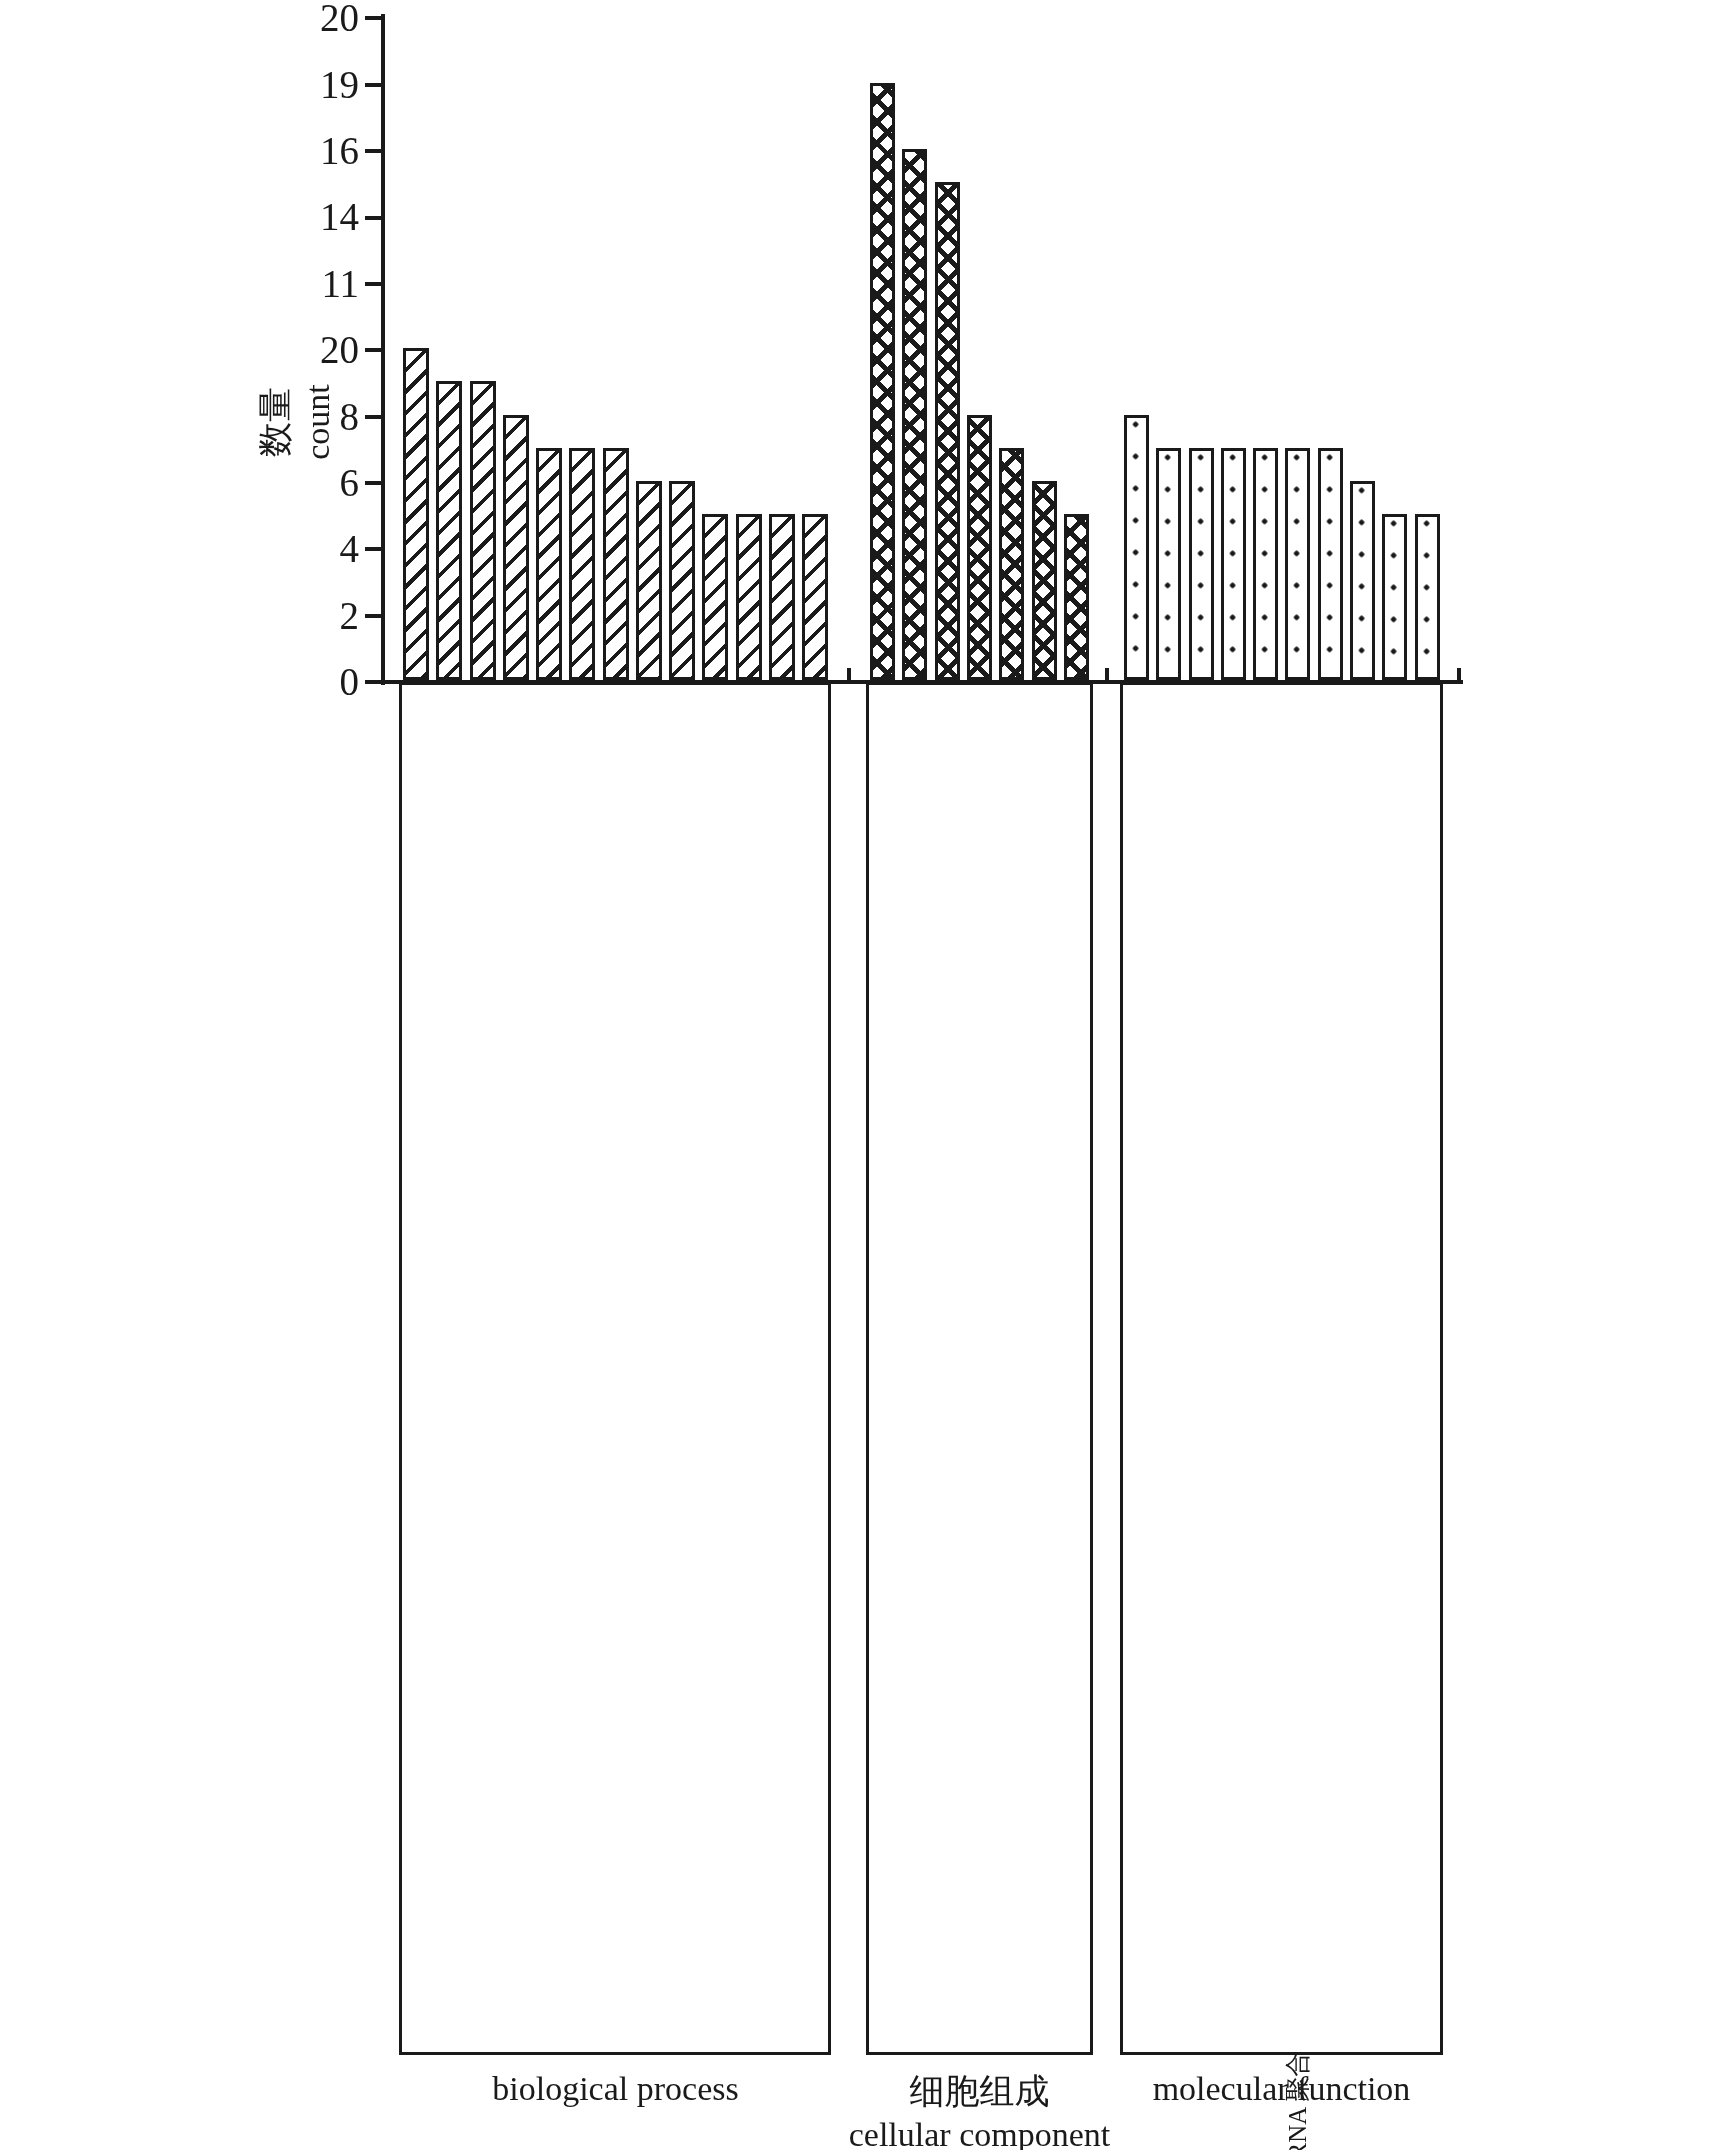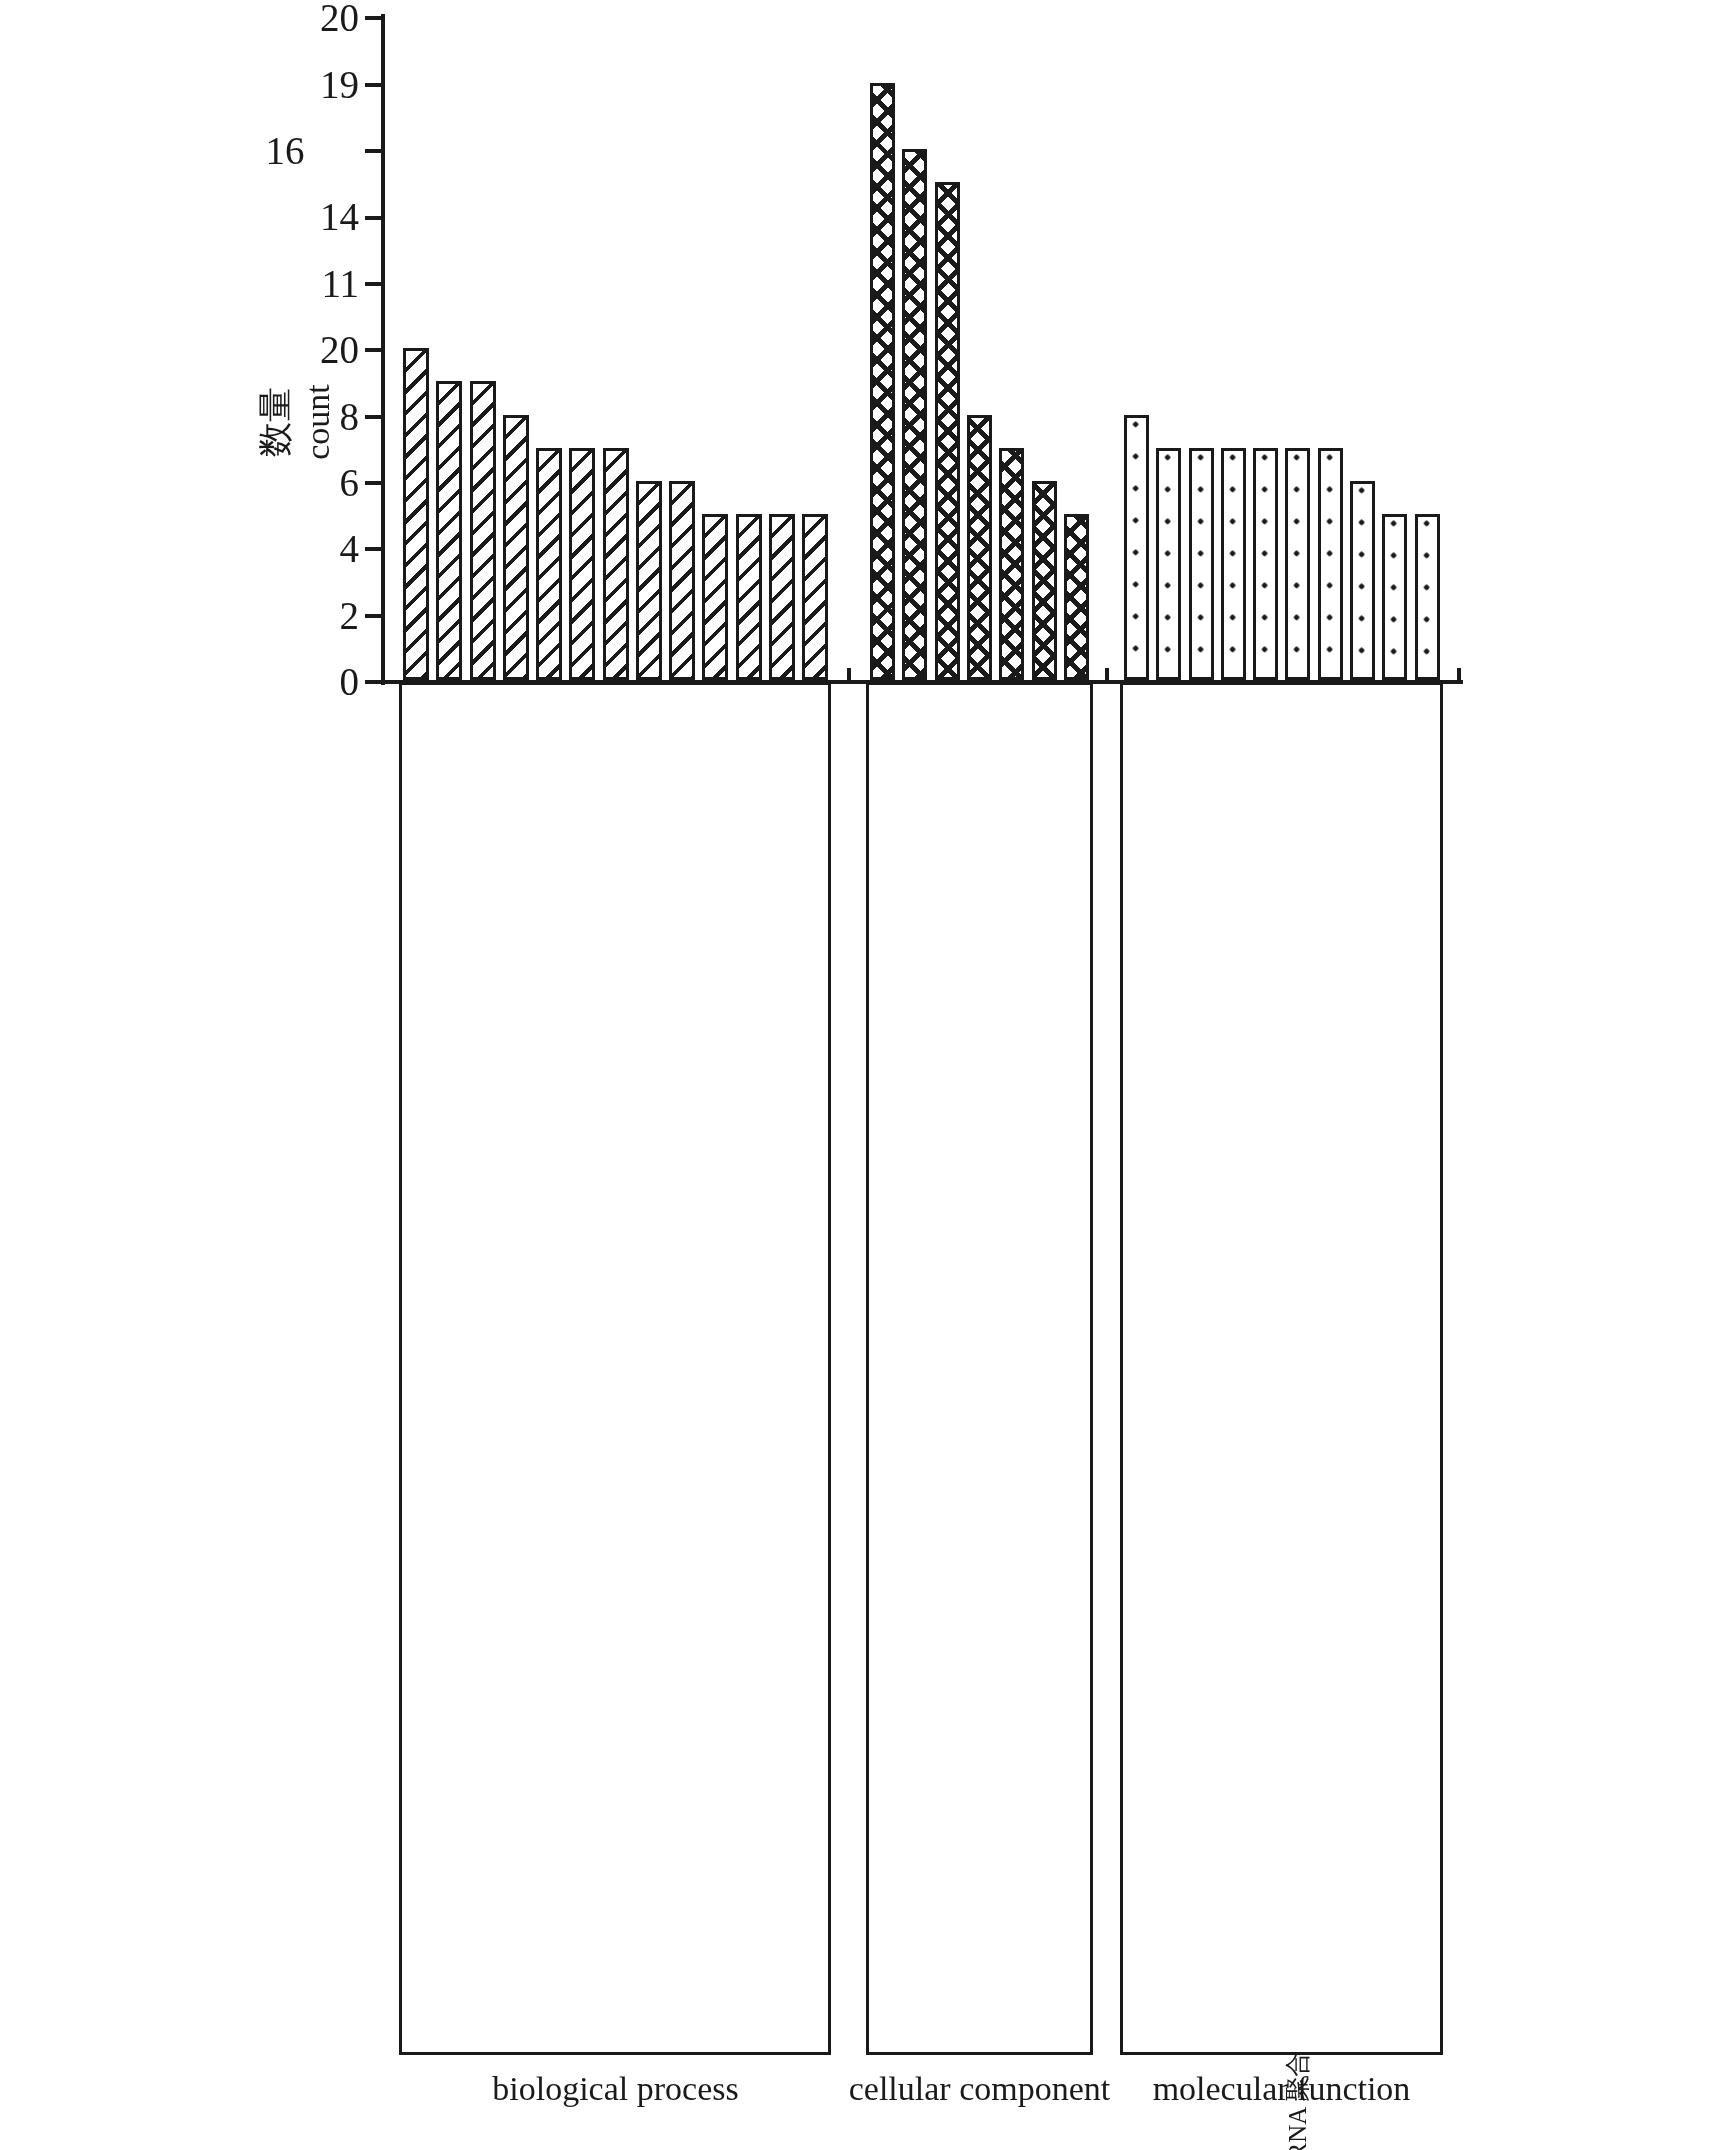--- a/index.html
+++ b/index.html
@@ -59,21 +59,21 @@
       <div class="ytick-label" style="left: 211px; top: 463px;">6</div>
       <div class="ytick" style="left: 365px; top: 415px;"></div>
       <div class="ytick-label" style="left: 211px; top: 397px;">8</div>
       <div class="ytick" style="left: 365px; top: 348px;"></div>
       <div class="ytick-label" style="left: 211px; top: 330px;">20</div>
       <div class="ytick" style="left: 365px; top: 282px;"></div>
       <div class="ytick-label" style="left: 211px; top: 264px;">11</div>
       <div class="ytick" style="left: 365px; top: 216px;"></div>
       <div class="ytick-label" style="left: 211px; top: 197px;">14</div>
       <div class="ytick" style="left: 365px; top: 149px;"></div>
-      <div class="ytick-label" style="left: 211px; top: 131px; text-align: center;">16</div>
+      <div class="ytick-label" style="left: 211px; top: 131px;">16</div>
       <div class="ytick" style="left: 365px; top: 83px;"></div>
       <div class="ytick-label" style="left: 211px; top: 65px;">19</div>
       <div class="ytick" style="left: 365px; top: 16.4px;"></div>
       <div class="ytick-label" style="left: 211px; top: -1.6px;">20</div>
       <div class="gtick" style="left: 847px; top: 668px;"></div>
       <div class="gtick" style="left: 1105px; top: 668px;"></div>
       <div class="gtick" style="left: 1457px; top: 668px;"></div>
     </div>
   <div id="bars">
       <div class="bar pat-diagonal" title="RNA 聚合酶 II 启动子转录正向调节 positive regulation of transcription from RNA polymerase II promoter : 10" style="left: 403px; top: 348px; width: 26px; height: 332px;"></div>
@@ -202,20 +202,21 @@
   <div id="boxes">
       <div class="label-box" style="left: 399px; top: 682px; width: 432px; height: 1373px;"></div>
       <div class="label-box" style="left: 866px; top: 682px; width: 227px; height: 1373px;"></div>
       <div class="label-box" style="left: 1120px; top: 682px; width: 323px; height: 1373px;"></div>
     </div>
   <div id="captions">
       <div class="caption" style="left: 260px; top: 2069px;">
         <div class="en">biological process</div>
       </div>
       <div class="caption" style="left: 624px; top: 2069px;">
+        <div class="cn">细胞组成</div>
         <div class="en">cellular component</div>
       </div>
       <div class="caption" style="left: 926px; top: 2069px;">
         <div class="en">molecular function</div>
       </div>
     </div>
 
 </div>
 
 

